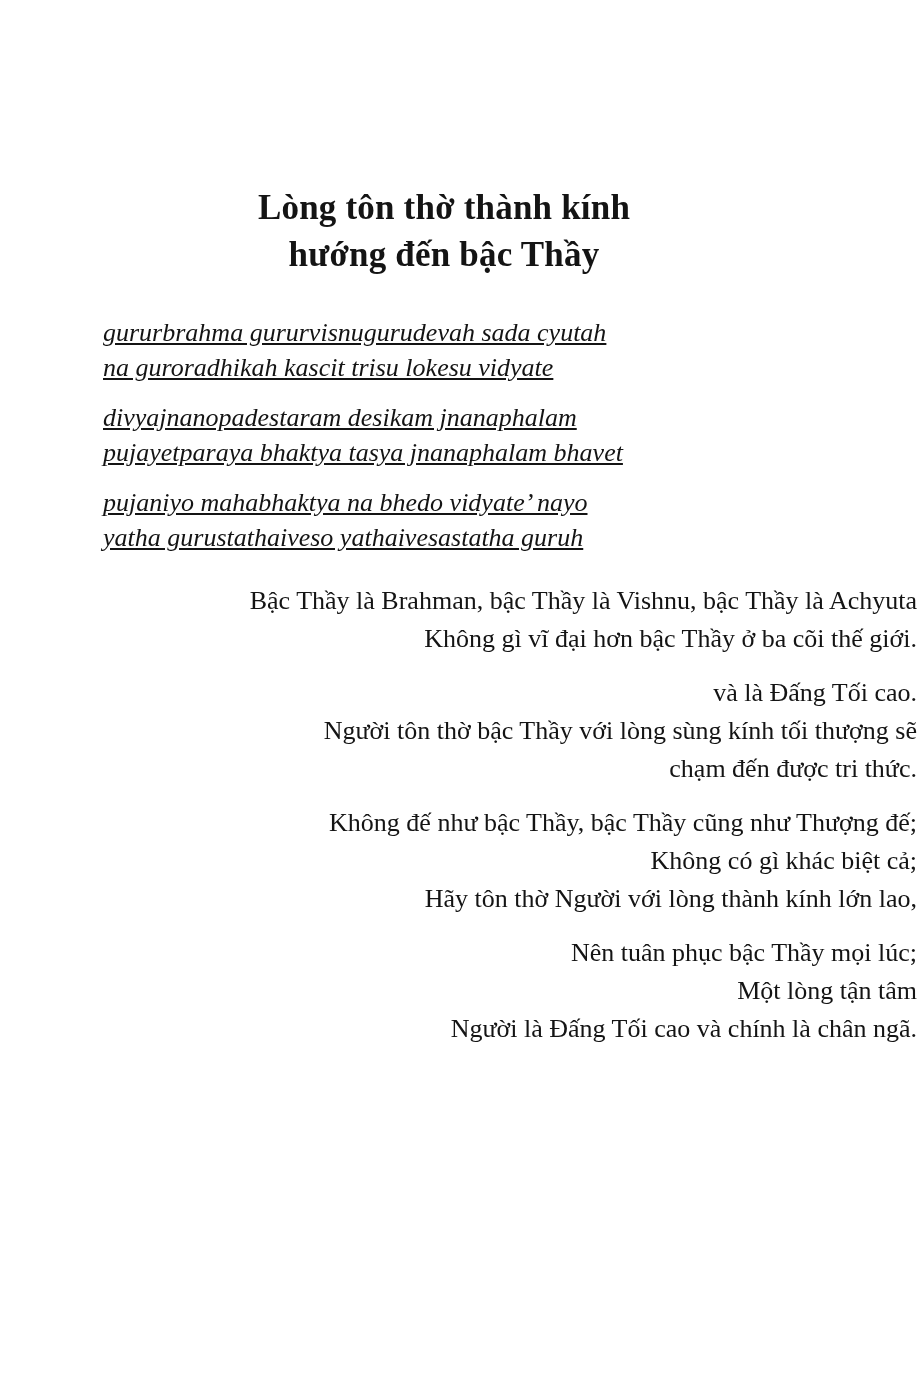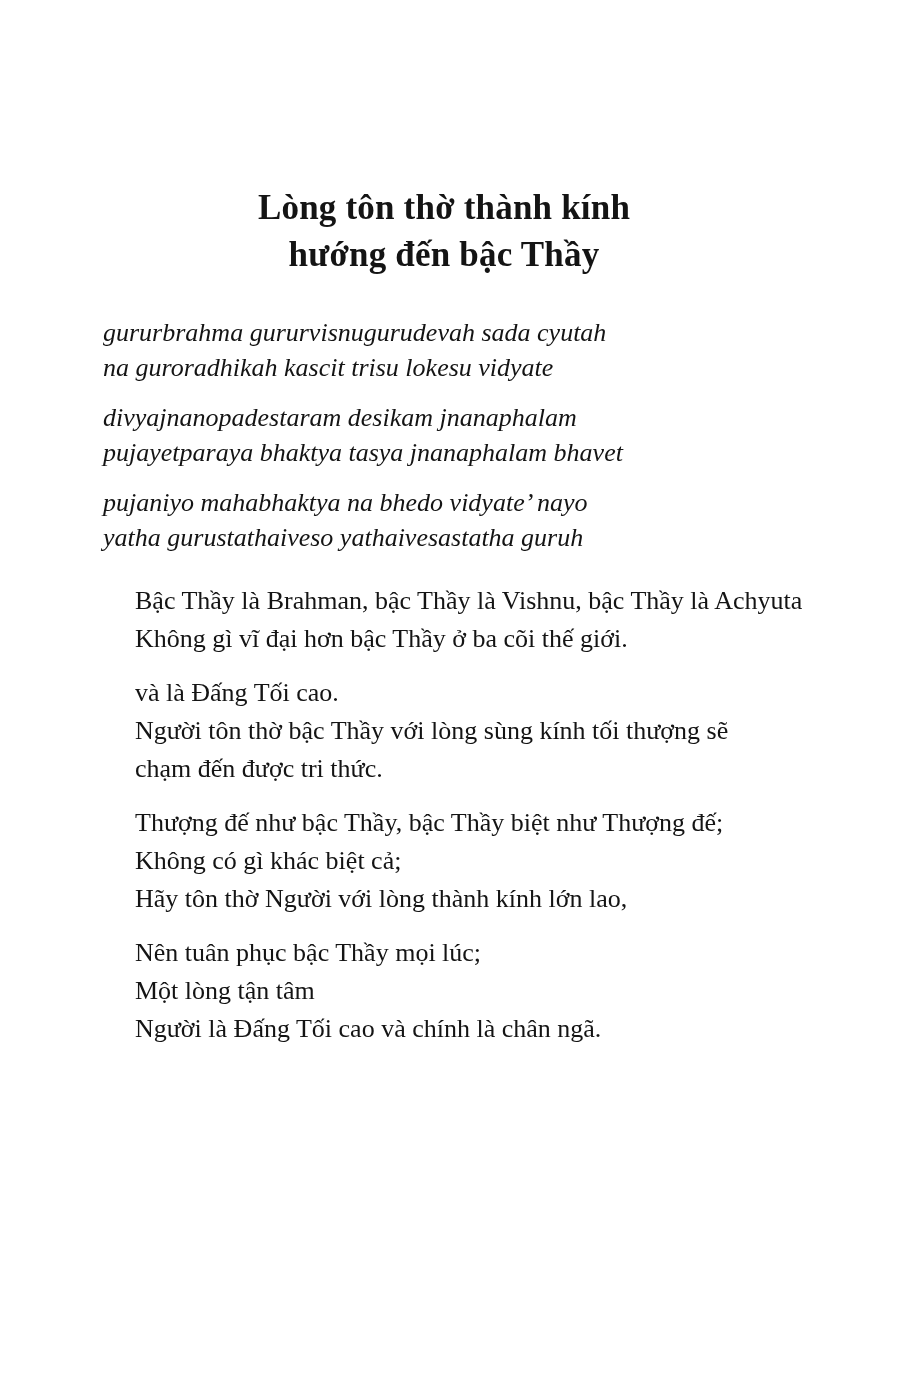--- a/index.html
+++ b/index.html
@@ -31,29 +31,31 @@
   }
   .verse-block {
     margin: 37px 0 0 103px;
     font-style: italic;
     font-size: 26px;
     line-height: 35px;
   }
   .verse-stanza {
     margin: 0 0 15px 0;
     padding: 0;
+    text-decoration: underline;
   }
   .translation-block {
     margin: 27px 0 0 135px;
     font-size: 26px;
     line-height: 38px;
   }
   .translation-para {
     margin: 15px 0 16px 0;
     padding: 0;
+    text-align: right;
   }
   .text-line {
     display: block;
     white-space: nowrap;
   }
 </style>
 </head>
 <body>
 
 <div class="page">
@@ -82,21 +84,21 @@
     <p class="translation-para">
       <span class="text-line">Bậc Thầy là Brahman, bậc Thầy là Vishnu, bậc Thầy là Achyuta</span>
       <span class="text-line">Không gì vĩ đại hơn bậc Thầy ở ba cõi thế giới.</span>
     </p>
     <p class="translation-para">
       <span class="text-line">và là Đấng Tối cao.</span>
       <span class="text-line">Người tôn thờ bậc Thầy với lòng sùng kính tối thượng sẽ</span>
       <span class="text-line">chạm đến được tri thức.</span>
     </p>
     <p class="translation-para">
-      <span class="text-line">Thượng đế như bậc Thầy, bậc Thầy biệt như Thượng đế;</span>
+      <span class="text-line">Không đế như bậc Thầy, bậc Thầy cũng như Thượng đế;</span>
       <span class="text-line">Không có gì khác biệt cả;</span>
       <span class="text-line">Hãy tôn thờ Người với lòng thành kính lớn lao,</span>
     </p>
     <p class="translation-para">
       <span class="text-line">Nên tuân phục bậc Thầy mọi lúc;</span>
       <span class="text-line">Một lòng tận tâm</span>
       <span class="text-line">Người là Đấng Tối cao và chính là chân ngã.</span>
     </p>
   </section>
 

